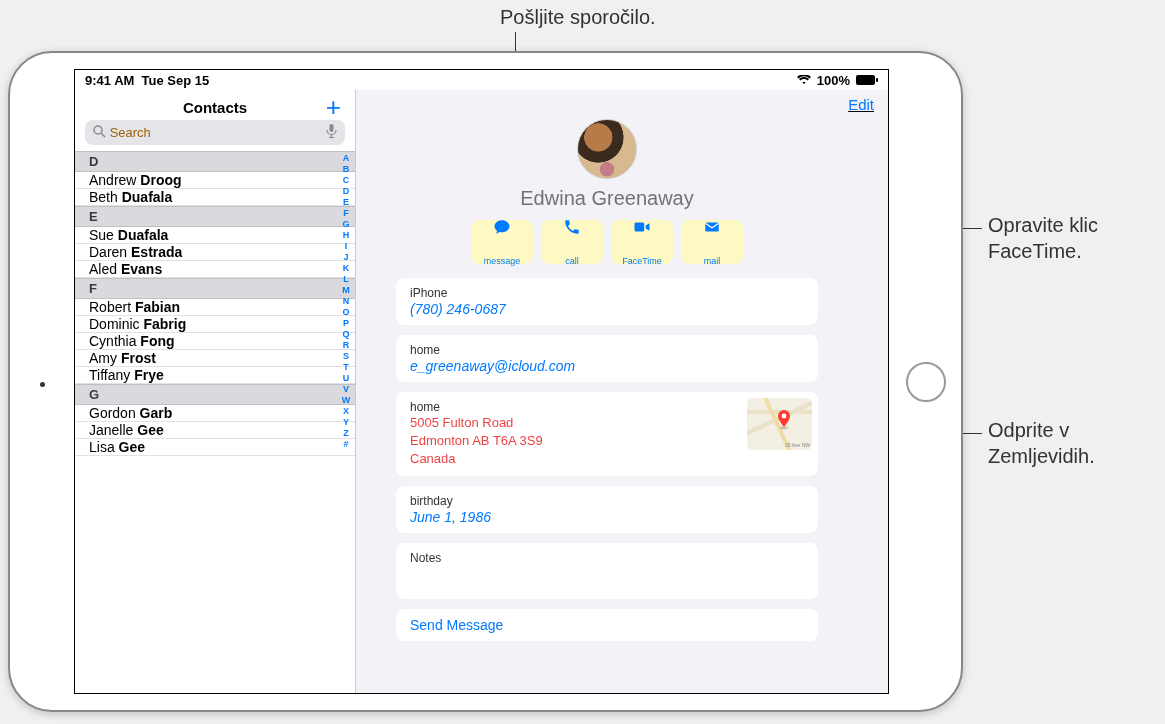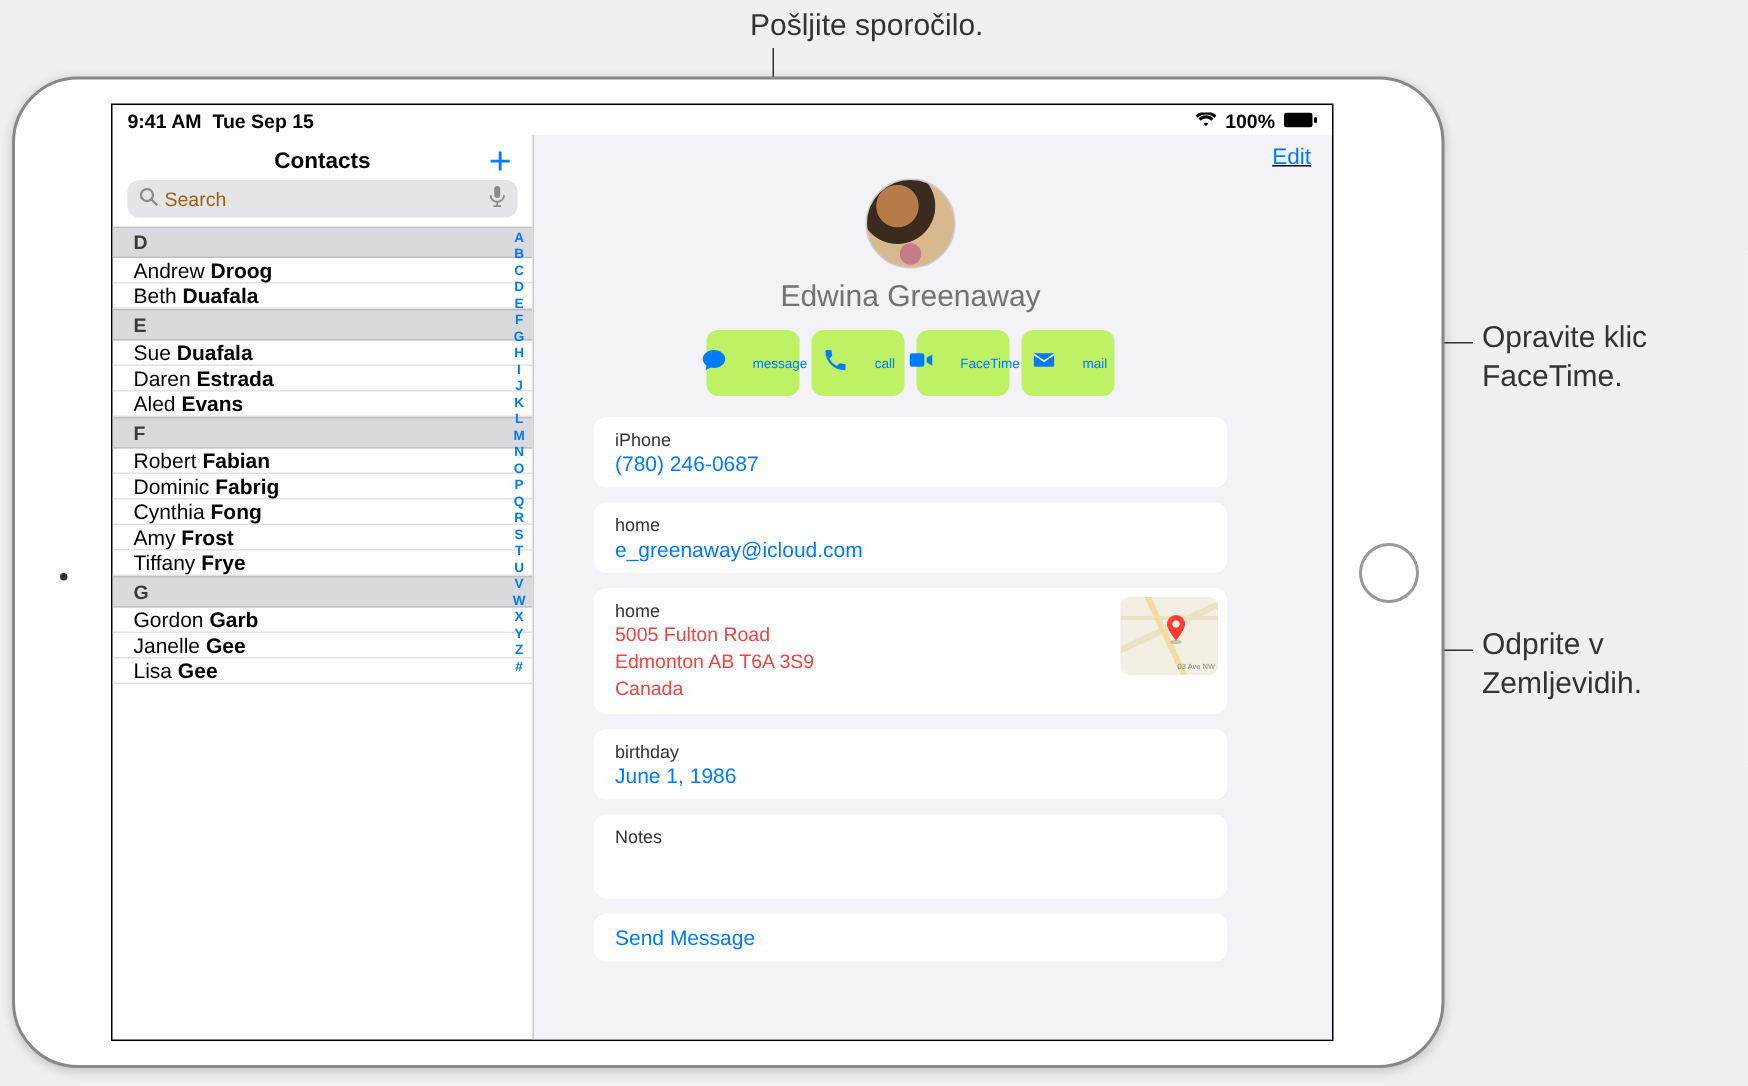--- a/index.html
+++ b/index.html
@@ -42,27 +42,27 @@
   
   .detail-header { display: flex; justify-content: flex-end; padding: 6px 14px; text-decoration: underline; }
   .edit { color: #007aff; font-size: 15px; }
   .contact-main { padding: 0 70px 0 40px; overflow:hidden; }
   .contact-top { display:flex; flex-direction:column; align-items:flex-start; }
   .avatar { width: 60px; height: 60px; border-radius: 50%; overflow:hidden; margin: 0 auto 8px; background: radial-gradient(circle at 35% 30%, #b77b4a 0 25%, #3b2b1e 26% 45%, #d7b88f 46% 100%); border:1px solid #ccc; position:relative;}
   .avatar::after{content:'';position:absolute;inset:0;background:radial-gradient(circle at 50% 85%, #c47b8a 0 12%, transparent 13%);}
   .contact-name { font-size: 20px; color: #737373; margin-bottom: 10px; align-self:center; }
   
   .action-row { display: flex; gap: 8px; justify-content: center; margin-bottom: 14px; }
-  .action { background: #bef264; border-radius: 8px; width: 62px; height: 44px; display: flex; flex-direction: row; align-items: center; justify-content: center; gap: 16px; }
+  .action { background: #fef9c3; border-radius: 8px; width: 62px; height: 44px; display: flex; flex-direction: column; align-items: center; justify-content: center; gap: 16px; }
   .action svg { width: 20px; height: 18px; }
   .action-lbl { font-size: 9px; color: #007aff; }
   
   .card { background: #fff; border-radius: 8px; padding: 8px 14px; margin-bottom: 10px; position:relative; }
   .card-label { font-size: 12px; color: #333; }
-  .card-value { font-size: 14px; color: #007aff; margin-top:1px;}
+  .card-value { font-size: 14px; color: #007aff; margin-top:1px;font-style:italic;}
   .card-text { font-size: 13px; color: #ef4444; line-height:1.3; margin-top:1px;}
   .map-thumb { position:absolute; right:6px; top:6px; width:65px; height:52px; border-radius:6px; background:#f3efe3; overflow:hidden; }
   .map-thumb::before{content:'';position:absolute;inset:0;background:
     linear-gradient(65deg, transparent 45%, #f0dca4 45% 50%, transparent 50%),
     linear-gradient(-25deg, transparent 54%, #e9e2c8 54% 60%, transparent 60%),
     linear-gradient(0deg, transparent 70%, #e9e2c8 70% 76%, transparent 76%);}
   .map-label{position:absolute; right:2px; bottom:2px; font-size:5px; color:#888;}
   .pin { position:absolute; left:30px; top:12px; }
   .notes-card { min-height: 56px; }
   .send-link { color:#007aff; font-size:14px; }

